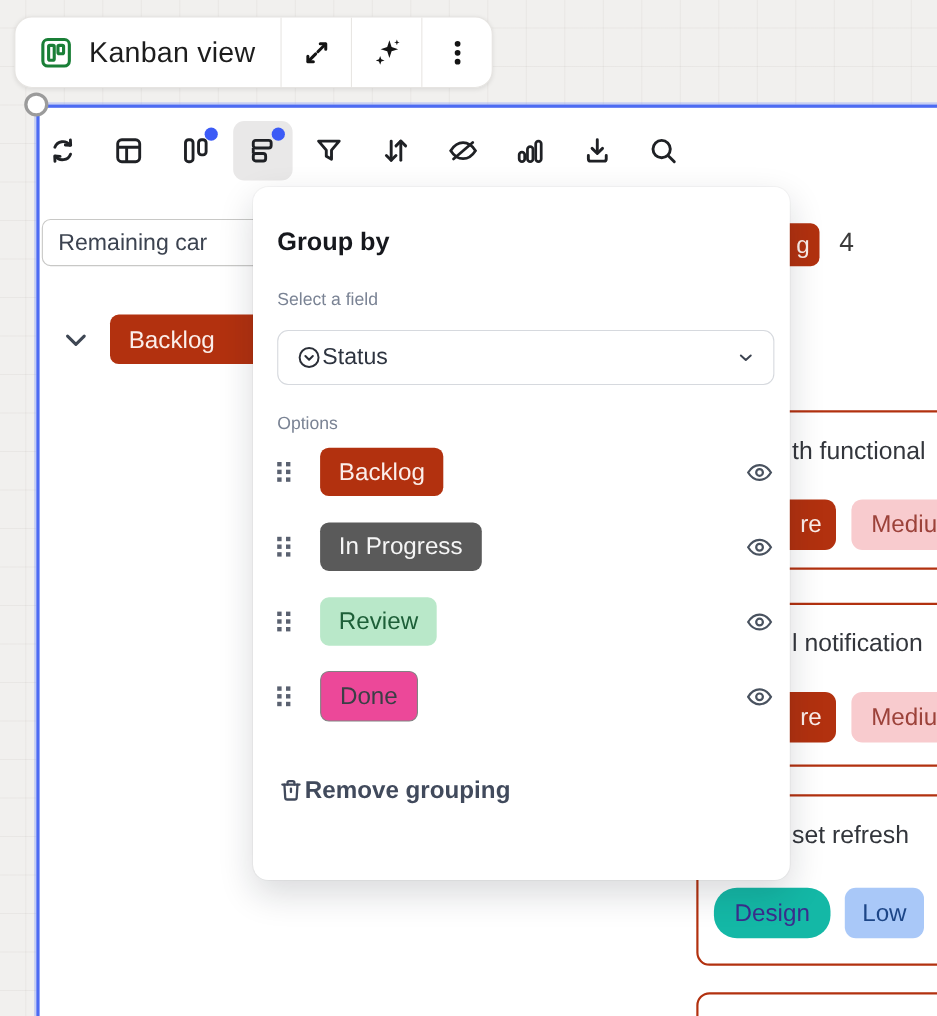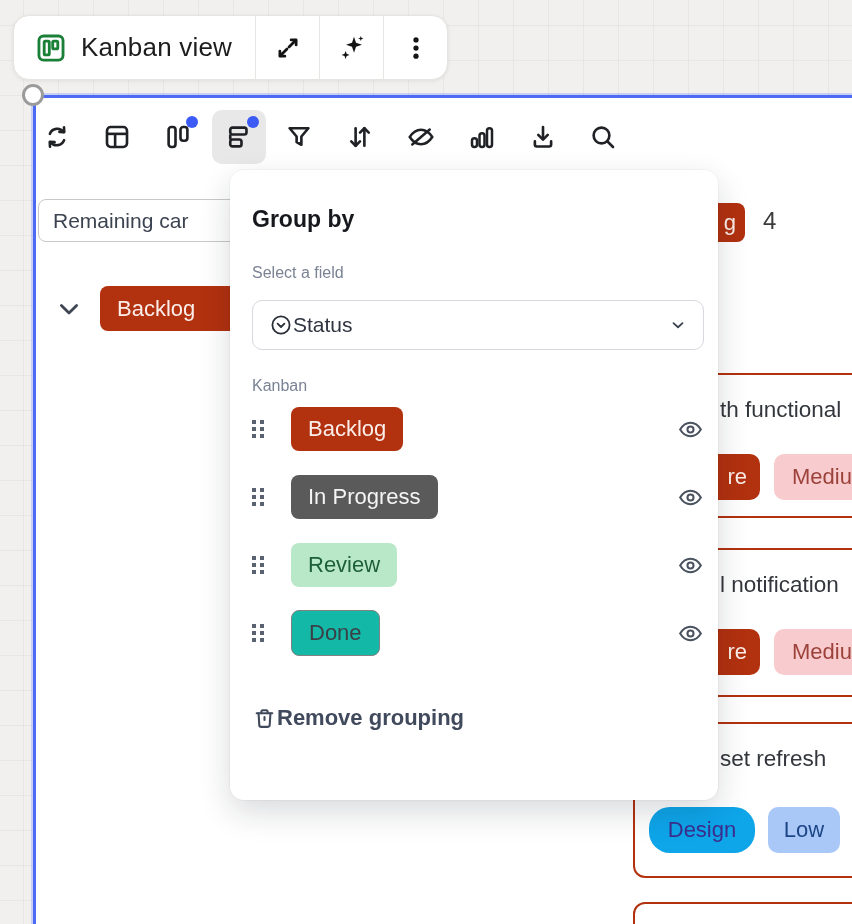--- a/index.html
+++ b/index.html
@@ -85,21 +85,21 @@
   .card-3 { top:722px; height:156px; }
   .card-4 { top:902px; height:110px; }
   .card-text { font-size:22.5px; color:#33363c; white-space:nowrap; }
   .card-badges { position:absolute; left:0; top:79px; height:46px; width:100%; }
   .cbadge {
     position:absolute; height:46px; border-radius:10px; font-size:22px;
     display:flex; align-items:center;
   }
   .cb-red   { background:#b2310f; color:#fbeeea; justify-content:flex-end; padding-right:13px; }
   .cb-pink  { background:#f8cbce; color:#9c423a; padding-left:18px; }
-  .cb-purple{ background:#0ea5e9; color:#3b2d8d; justify-content:center;border-radius:21px; }
+  .cb-purple{ background:#14b8a6; color:#3b2d8d; justify-content:center;border-radius:21px; }
   .cb-blue  { background:#a9c8f8; color:#1d4687; justify-content:center; }
 
   
   .popover {
     position:absolute; left:230px; top:170px; width:488px; height:630px; z-index:50;
     background:#fff; border-radius:14px;
     box-shadow:0 12px 32px rgba(20,24,40,0.16), 0 0 0 1px rgba(0,0,0,0.03);
     padding:36px 14px 0 22px;
   }
   .pop-title { font-size:23px; font-weight:700; color:#16181d; }
@@ -114,21 +114,21 @@
   .opt-row:first-of-type { margin-top:5px; }
   .drag-handle {
     width:15px; display:grid; grid-template-columns:4px 4px; gap:3px 4px;
     margin-right:24px; cursor:grab;
   }
   .drag-handle i { width:4px; height:4px; background:#5a6170; }
   .obadge { font-size:22px; border-radius:8px; padding:9px 17px; }
   .ob-backlog { background:#b2310f; color:#fbeeea; }
   .ob-inprogress { background:#5a5a5a; color:#f5f5f5; }
   .ob-review { background:#b9e8c9; color:#1d5f38; }
-  .ob-done { background:#14b8a6; color:#3a3f46; border:1.5px solid #828282; }
+  .ob-done { background:#ec4899; color:#3a3f46; border:1.5px solid #828282; }
   .opt-spacer { flex:1; }
   .eye-btn { color:#49525f; cursor:pointer; }
   .remove-row {
     display:flex; align-items:center; margin-top:38px;
     color:#414a5c; font-size:22px; font-weight:700; cursor:pointer;
   }
 </style>
 </head>
 <body>
 
@@ -258,21 +258,21 @@
         </svg>
       </span>
       <span class="field-value">Status</span>
       <span>
         <svg width="18" height="18" viewBox="0 0 24 24" fill="none" stroke="#3c4350" stroke-width="2.4" stroke-linecap="round" stroke-linejoin="round">
             <path d="m6 9.5 6 5.5 6-5.5"></path>
           </svg>
       </span>
     </div>
 
-    <div class="pop-sub pop-options-label">Kanban</div>
+    <div class="pop-sub pop-options-label">Options</div>
 
     <div class="opt-row">
       <span class="drag-handle">
           <i></i>
           <i></i>
           <i></i>
           <i></i>
           <i></i>
           <i></i>
         </span>

